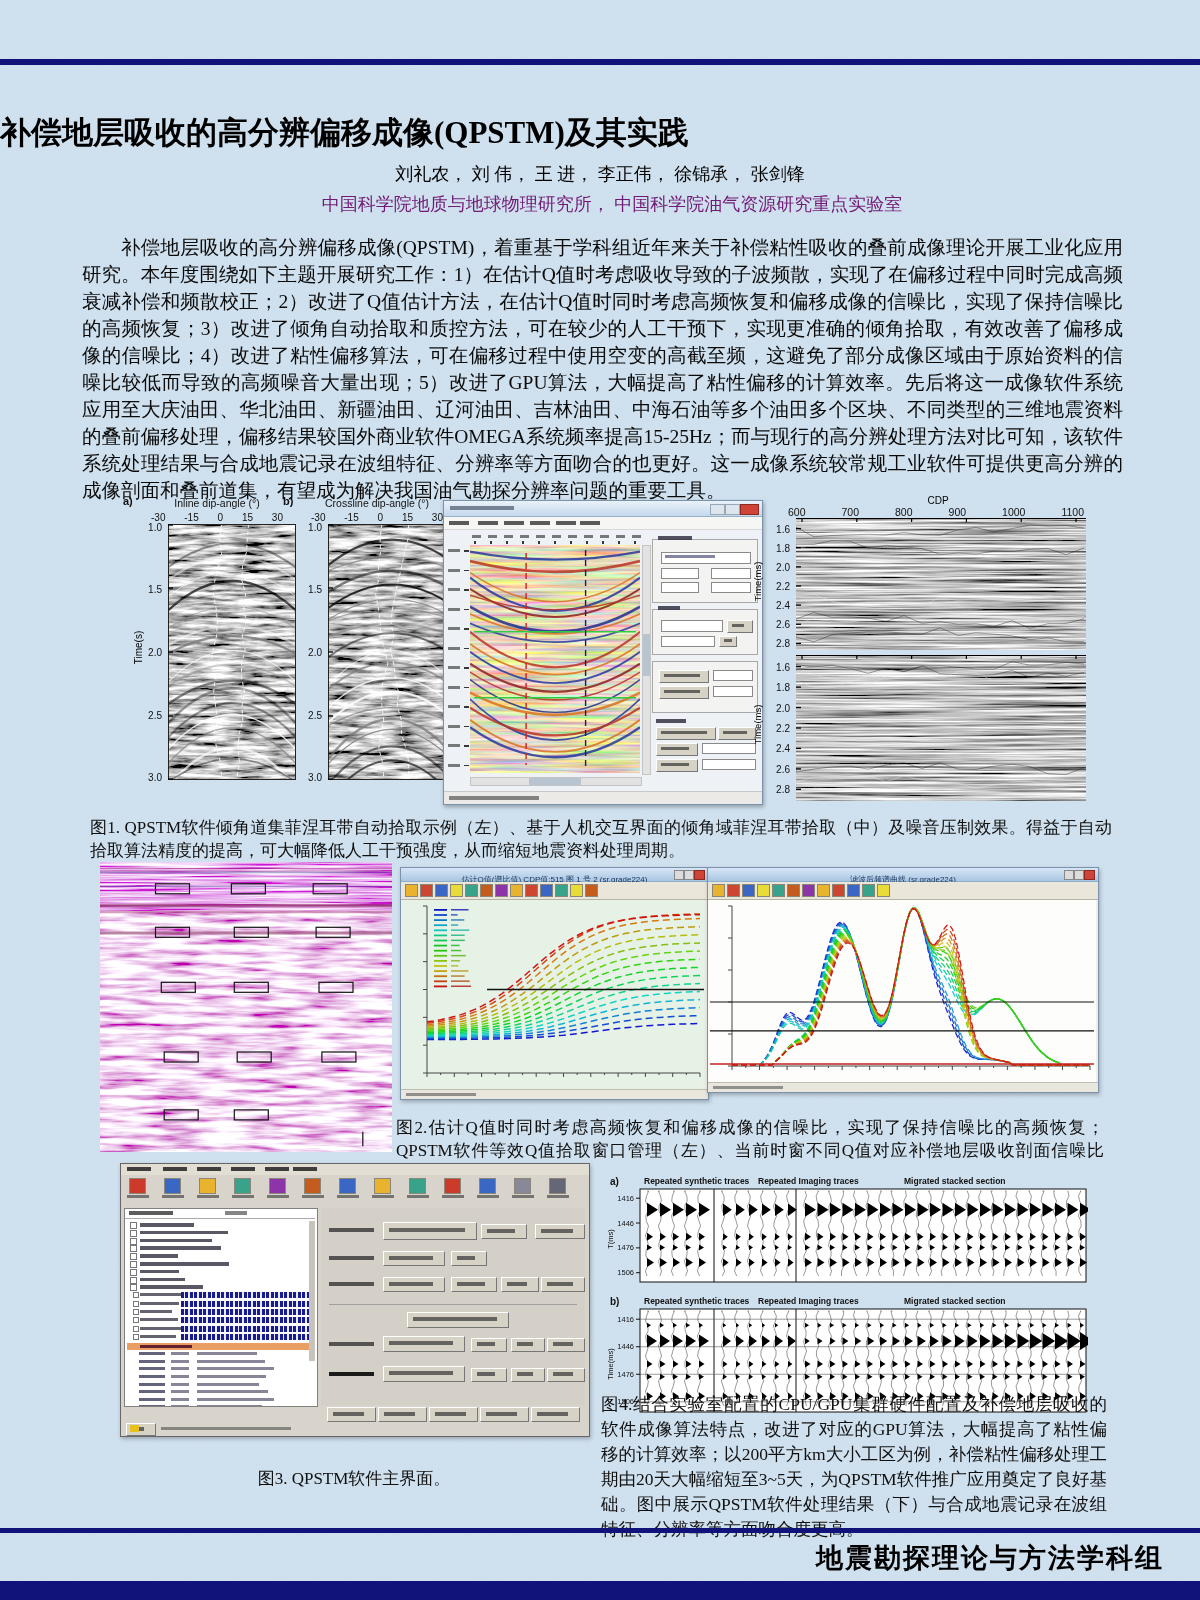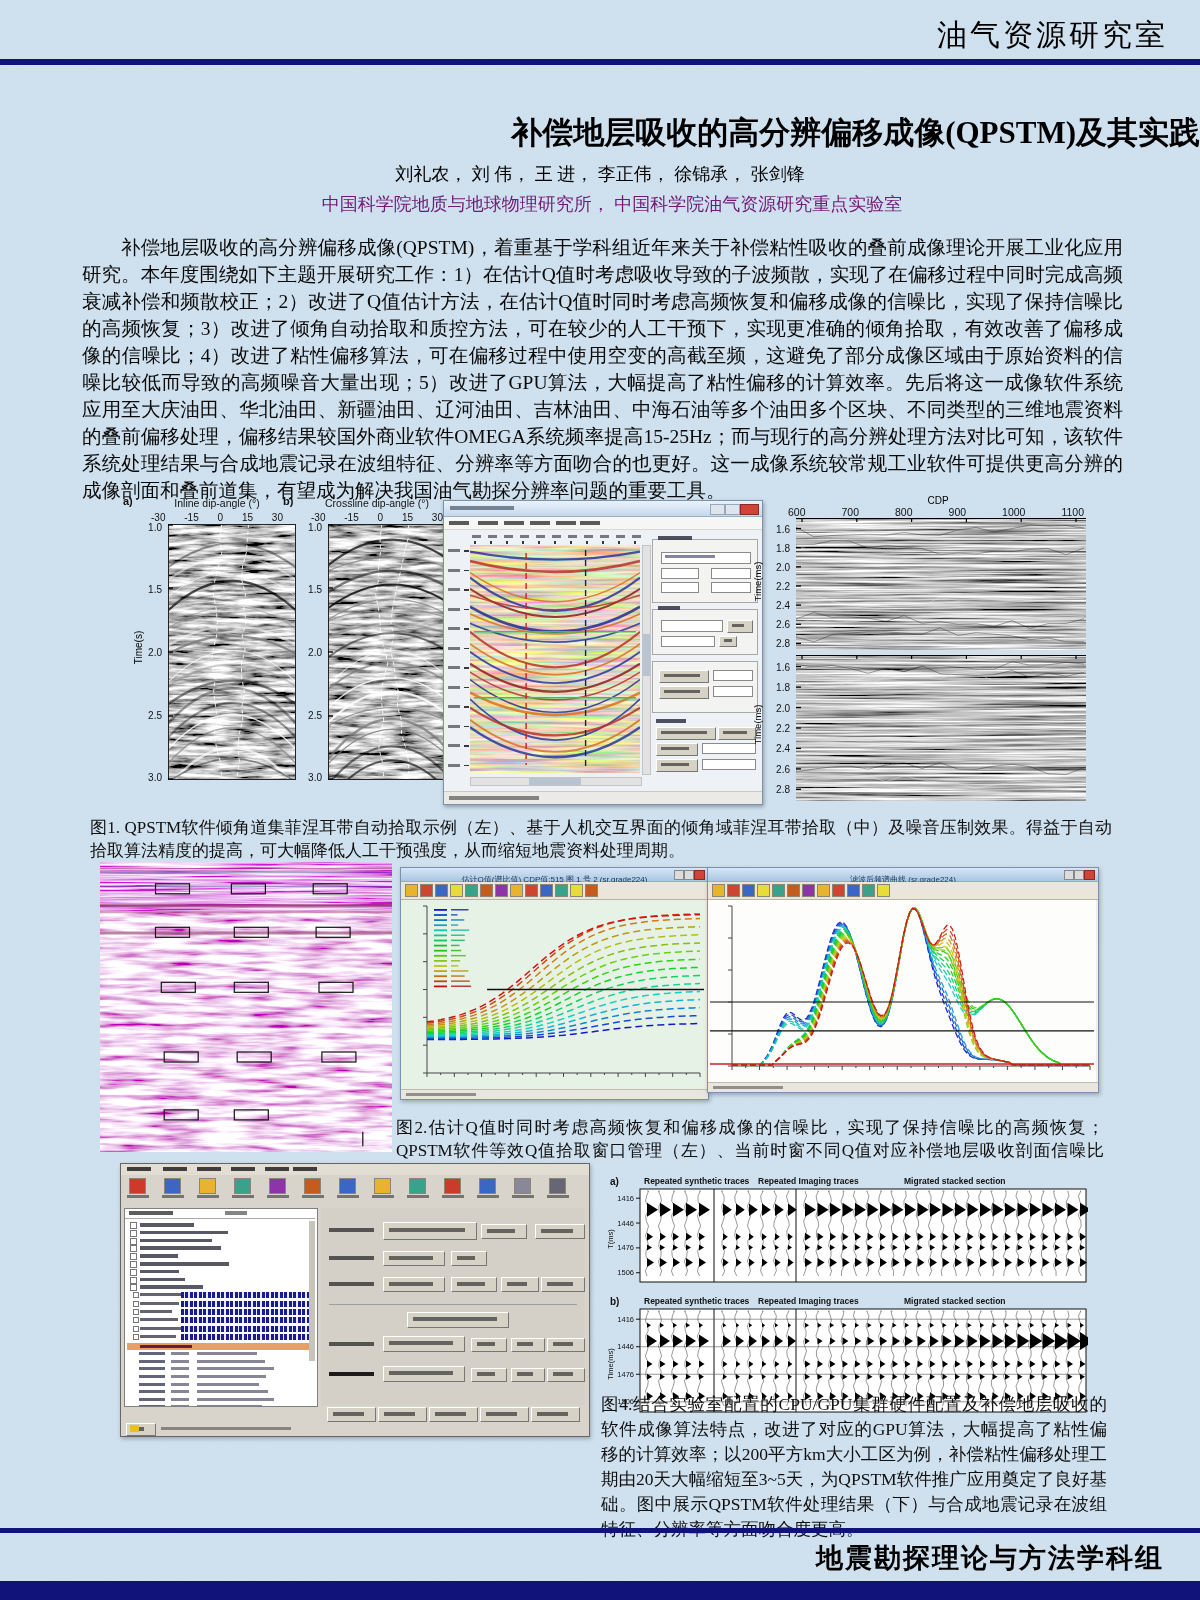--- a/index.html
+++ b/index.html
@@ -69,24 +69,23 @@
         <feColorMatrix type="matrix" values="-1.1 0 0 0 1.45  -2.2 0 0 0 1.8  -1.3 0 0 0 1.55  0 0 0 0 1"></feColorMatrix>
       </filter>
       <filter id="f-purple2" x="-5%" y="-5%" width="110%" height="110%">
         <feTurbulence type="fractalNoise" baseFrequency="0.008 0.5" numOctaves="3" seed="31"></feTurbulence>
         <feColorMatrix type="matrix" values="-1.0 0 0 0 1.3  -2.4 0 0 0 1.6  -1.0 0 0 0 1.35  0 0 0 0 1"></feColorMatrix>
       </filter>
     </defs>
     <rect x="0" y="0" width="1200" height="1600" filter="url(#f-bg)"></rect>
   </svg>
 
-  <div class="a" style="right:32px;top:15px;font:400 30px 'Liberation Sans','DejaVu Sans',sans-serif;color:#000;letter-spacing:3px;">油气资源研究室</div>
   <div class="a" style="left:0;top:59px;width:1200px;height:6px;background:#12137a;"></div>
 
-  <div class="a" style="left:0;top:112px;width:1200px;text-align:right;font:700 31px 'Liberation Serif',serif;color:#000;">补偿地层吸收的高分辨偏移成像(QPSTM)及其实践</div>
+  <div class="a" style="left:0;top:112px;width:1200px;text-align:left;font:700 31px 'Liberation Serif',serif;color:#000;">补偿地层吸收的高分辨偏移成像(QPSTM)及其实践</div>
   <div class="a" style="left:0;top:162px;width:1200px;text-align:center;font:18px 'Liberation Serif',serif;color:#000;">刘礼农， 刘 伟， 王 进， 李正伟， 徐锦承， 张剑锋</div>
   <div class="a" style="left:12px;top:192px;width:1200px;text-align:center;font:18px 'Liberation Serif',serif;color:#701a75;">中国科学院地质与地球物理研究所， 中国科学院油气资源研究重点实验室</div>
 
   <div class="a" style="left:82px;top:234px;width:1041px;font:19.5px/27px 'Liberation Serif',serif;color:#0a0a0a;text-align:justify;text-indent:2em;">补偿地层吸收的高分辨偏移成像(QPSTM)，着重基于学科组近年来关于补偿粘性吸收的叠前成像理论开展工业化应用研究。本年度围绕如下主题开展研究工作：1）在估计Q值时考虑吸收导致的子波频散，实现了在偏移过程中同时完成高频衰减补偿和频散校正；2）改进了Q值估计方法，在估计Q值时同时考虑高频恢复和偏移成像的信噪比，实现了保持信噪比的高频恢复；3）改进了倾角自动拾取和质控方法，可在较少的人工干预下，实现更准确的倾角拾取，有效改善了偏移成像的信噪比；4）改进了粘性偏移算法，可在偏移过程中使用空变的高截至频，这避免了部分成像区域由于原始资料的信噪比较低而导致的高频噪音大量出现；5）改进了GPU算法，大幅提高了粘性偏移的计算效率。先后将这一成像软件系统应用至大庆油田、华北油田、新疆油田、辽河油田、吉林油田、中海石油等多个油田多个区块、不同类型的三维地震资料的叠前偏移处理，偏移结果较国外商业软件OMEGA系统频率提高15-25Hz；而与现行的高分辨处理方法对比可知，该软件系统处理结果与合成地震记录在波组特征、分辨率等方面吻合的也更好。这一成像系统较常规工业软件可提供更高分辨的成像剖面和叠前道集，有望成为解决我国油气勘探分辨率问题的重要工具。</div>
 
   <div class="dip-panel" style="left:123px;">
     <div class="dip-head">
       <span class="dip-tag">a)</span>
       <span class="dip-title">Inline dip-angle (°)</span>
     </div>
@@ -793,20 +792,21 @@
       <div style="position: absolute; left: 365px; top: 247.5px; width: 31px; height: 4px; background: rgb(51, 51, 51); opacity: 0.7;"></div>
       <div class="btn3d" style="left: 410px; top: 243px; width: 47px; height: 13px;"></div>
       <div style="position: absolute; left: 416px; top: 247.5px; width: 31px; height: 4px; background: rgb(51, 51, 51); opacity: 0.7;"></div>
       <div style="position: absolute; left: 0px; top: 258px; width: 468px; height: 14px; background: rgb(216, 212, 203); opacity: 1;"></div>
       <div class="btn3d" style="left: 5px; top: 259px; width: 28px; height: 11px;"></div>
       <div style="position: absolute; left: 11px; top: 262.5px; width: 12px; height: 4px; background: rgb(51, 51, 51); opacity: 0.7;"></div>
       <div style="position: absolute; left: 9px; top: 261px; width: 9px; height: 7px; background: rgb(232, 192, 32); opacity: 1;"></div>
       <div style="position: absolute; left: 8px; top: 271px; width: 0.1px; height: 0.1px; background: rgb(0, 0, 0); opacity: 0;"></div>
       <div style="position: absolute; left: 40px; top: 263px; width: 130px; height: 3px; background: rgb(51, 51, 51); opacity: 0.5;"></div>
     </div>
+  <div class="caption" style="left:120px;top:1468px;width:468px;text-align:center;">图3. QPSTM软件主界面。</div>
 
   <div class="a" style="left:606px;top:1176px;width:482px;height:252px;">
     <div class="f4-head" style="top:0;">
       <span class="f4-tag">a)</span>
       <span class="f4-col" style="left:38px;">Repeated synthetic traces</span>
       <span class="f4-col" style="left:152px;">Repeated Imaging traces</span>
       <span class="f4-col" style="left:298px;">Migrated stacked section</span>
     </div>
     <svg class="a" id="trcA" style="left:0;top:12px;" width="482" height="102">
         <rect x="34" y="1" width="446" height="93" fill="#fff" stroke="#111" stroke-width="1"></rect>

